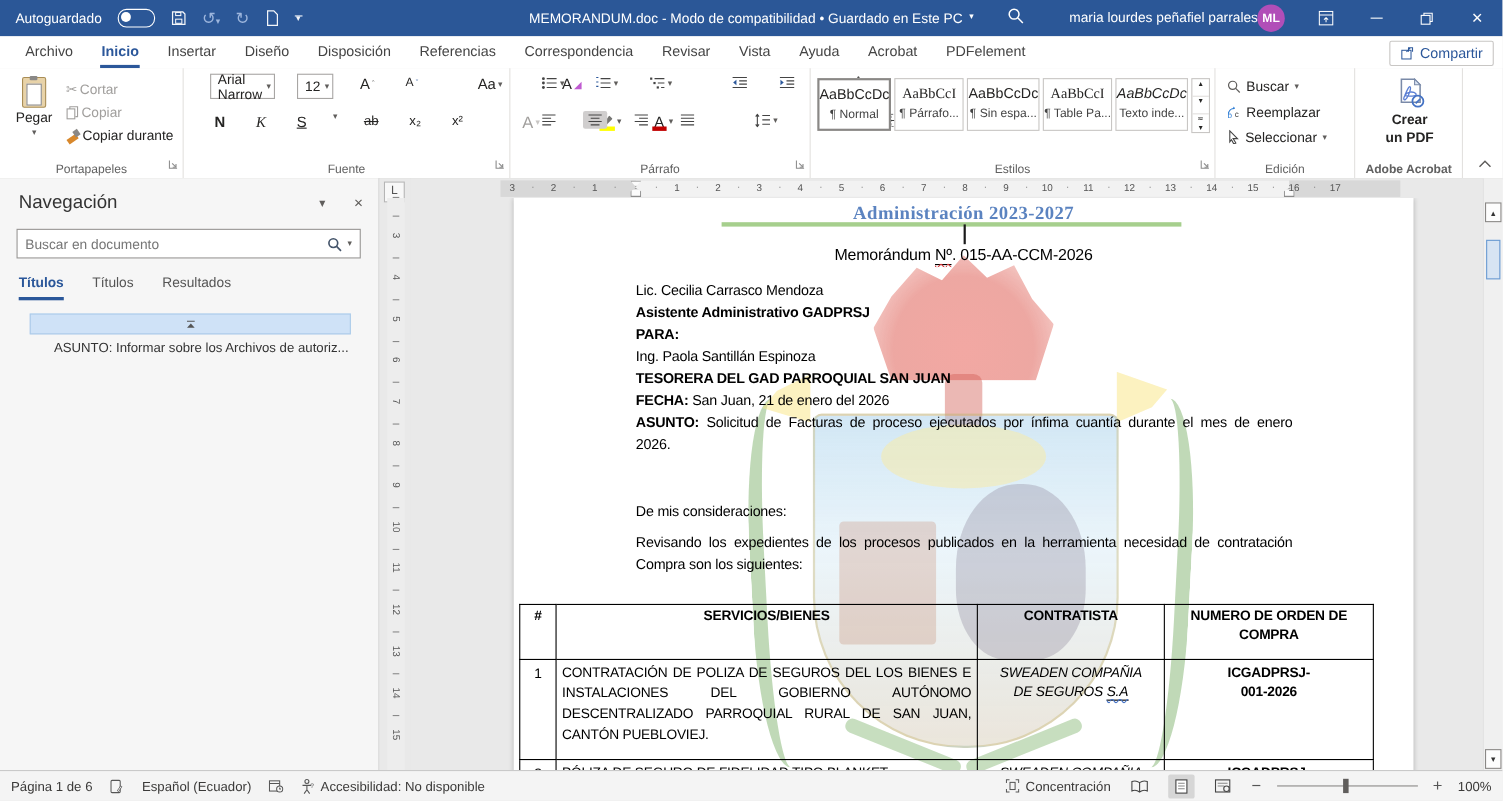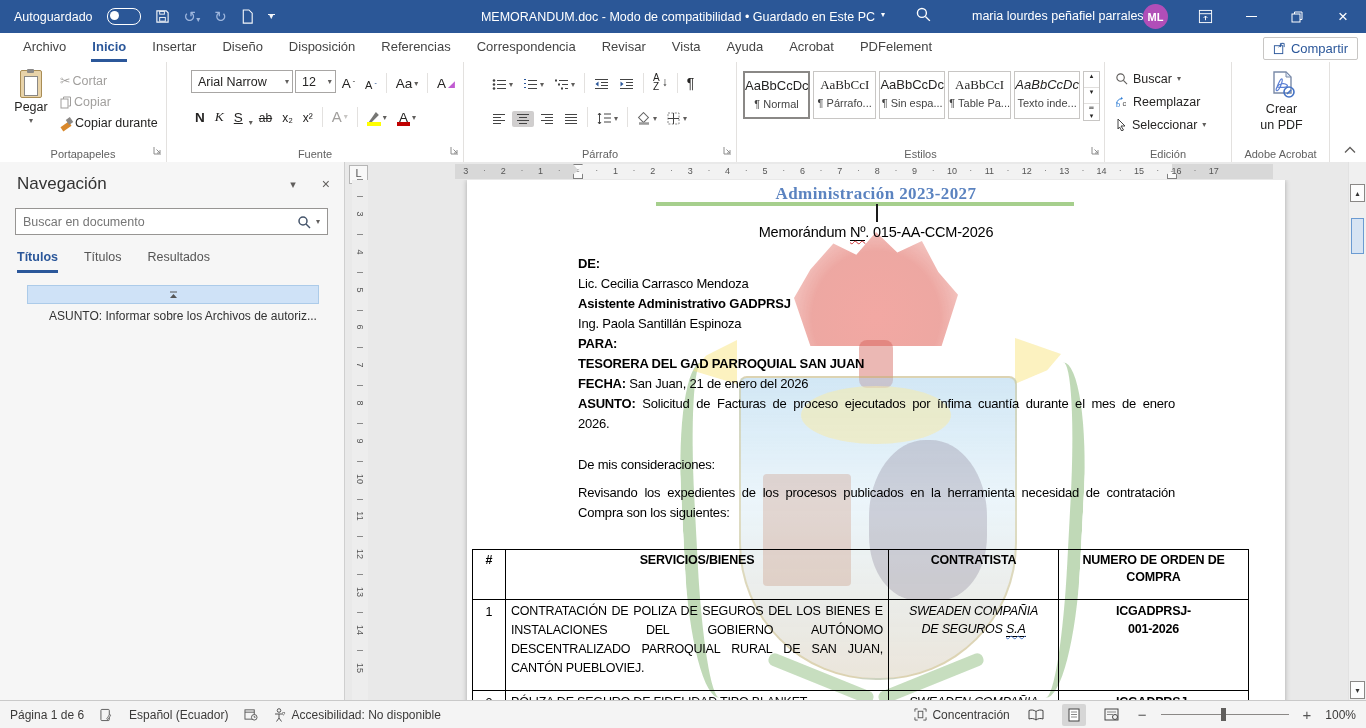--- a/index.html
+++ b/index.html
@@ -27,21 +27,21 @@
   .rtab.active{color:#2b579a;font-weight:600;}
   .rtab.active::after{content:"";position:absolute;left:12px;right:12px;bottom:0;height:3px;background:#2b579a;}
   .share-btn{position:absolute;right:18px;top:4px;height:21px;border:1px solid #c8c6c4;background:#fff;border-radius:2px;
              display:flex;align-items:center;gap:5px;padding:0 9px;color:#2b579a;font-size:13px;}
 
   
   .ribbon{position:absolute;top:62px;left:0;width:1366px;height:100px;background:#fff;border-bottom:1px solid #d1cfcd;display:flex;}
   .rgroup{position:relative;border-right:1px solid #e3e1df;height:100%;box-sizing:border-box;padding:5px 4px 16px 6px;}
   .glabel{position:absolute;bottom:2px;left:0;right:0;text-align:center;font-size:11px;color:#616161;}
   .launcher{position:absolute;bottom:3px;right:4px;opacity:.75;}
-  .rrow{display:flex;align-items:flex-end;height:26px;gap:2px;padding-left:18px;}
+  .rrow{display:flex;align-items:flex-start;height:26px;gap:20px;padding-left:18px;}
   .rbtn{display:inline-flex;align-items:center;gap:2px;padding:2px 4px;border-radius:2px;font-size:13.5px;color:#252423;}
   .dis{color:#a19f9d;}
   .chev{font-size:8px;color:#605e5c;}
   .vsep{width:1px;height:20px;background:#e3e1df;margin:0 3px;}
   .combo{height:21px;border:1px solid #a8a6a4;background:#fff;display:flex;align-items:center;font-size:12.5px;padding:0 3px 0 6px;gap:4px;}
   .bigbtn{display:flex;flex-direction:column;align-items:center;justify-content:flex-start;width:50px;gap:2px;font-size:12.5px;color:#252423;padding-top:3px;}
   .selbox{background:#d0cece;border-radius:2px;}
   .stylecard{width:67px;height:48px;border:1px solid #c8c6c4;background:#fff;margin-right:3px;text-align:center;box-sizing:border-box;padding-top:6px;}
   .stylecard.sel{border:2px solid #8a8886;}
   .ssample{font-size:13px;line-height:14px;}
@@ -477,21 +477,21 @@
     <div class="edrow">
       <svg width="12" height="13" viewBox="0 0 12 13">
           <path d="M3 1l7 7H6l2.5 4-1.8 1L4.5 9 3 11z" fill="#fff" stroke="#444"></path>
         </svg>
       <span>Seleccionar</span>
       <span class="chev">▾</span>
     </div>
     <span class="glabel">Edición</span>
   </div>
 
-  <div class="rgroup" style="width:98px;">
+  <div class="rgroup" style="width:98px;font-weight:bold;">
     <div class="bigbtn" style="width:100%;">
       <svg width="30" height="30" viewBox="0 0 30 30">
         <path d="M7 2h12l5 5v16H7z" fill="#fff" stroke="#7a8aa8" stroke-width="1.4"></path>
         <path d="M19 2l5 5h-5z" fill="#dce6f4" stroke="#7a8aa8"></path>
         <path d="M10 17c2-5 4-9 5-8s-1 7-3 10-4 2-2-2 8-4 10-2-3 3-10 2" fill="none" stroke="#5b7fd4" stroke-width="1.2"></path>
         <circle cx="22" cy="22" r="5" fill="none" stroke="#4472c4" stroke-width="1.6"></circle>
         <path d="M20 24l4-4" stroke="#4472c4" stroke-width="1.6"></path>
       </svg>
       <span>Crear</span>
       <span>un PDF</span>
@@ -638,25 +638,24 @@
 
     <div class="dtitle">Administración 2023-2027</div>
     <div class="gline"></div>
     <div class="caret"></div>
 
     <div class="memoline">
       <span>Memorándum </span><span class="u-solid"><span class="sq-red">Nº</span></span><span>. 015-AA-CCM-2026</span>
     </div>
 
     <div class="dblock">
-      <div class="dl"><span class="b">DE:</span><span></span></div>
       <div class="dl"><span class="b"></span><span>Lic. Cecilia Carrasco Mendoza</span></div>
       <div class="dl"><span class="b">Asistente Administrativo GADPRSJ</span><span></span></div>
+      <div class="dl"><span class="b">PARA:</span><span></span></div>
       <div class="dl"><span class="b"></span><span>Ing. Paola Santillán Espinoza</span></div>
-      <div class="dl"><span class="b">PARA:</span><span></span></div>
       <div class="dl"><span class="b">TESORERA DEL GAD PARROQUIAL SAN JUAN</span><span></span></div>
       <div class="dl"><span class="b">FECHA:</span><span> San Juan, 21 de enero del 2026</span></div>
       <div class="just"><span class="b">ASUNTO:</span><span> Solicitud de Facturas de proceso ejecutados por ínfima cuantía durante el mes de enero</span></div>
       <div class="dl"><span class="b"></span><span>2026.</span></div>
     </div>
 
     <div class="sal doc">De mis consideraciones:</div>
 
     <div class="para2">
       <div class="just">Revisando los expedientes de los procesos publicados en la herramienta necesidad de contratación</div>

